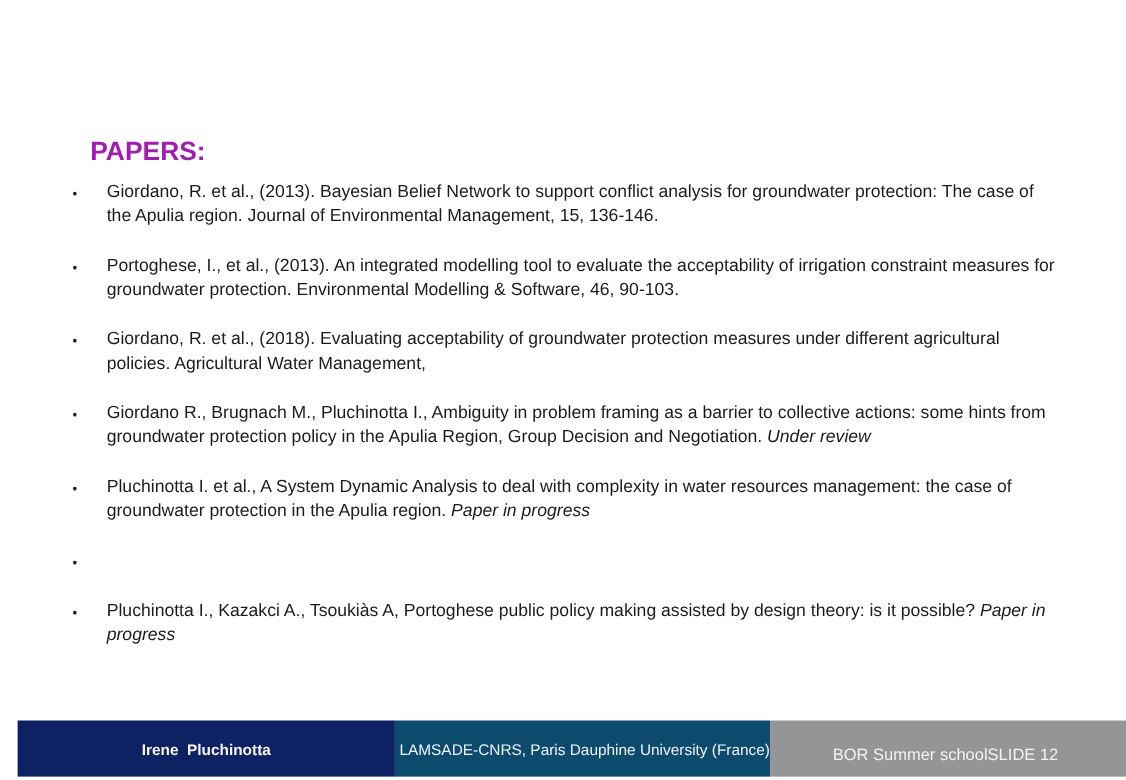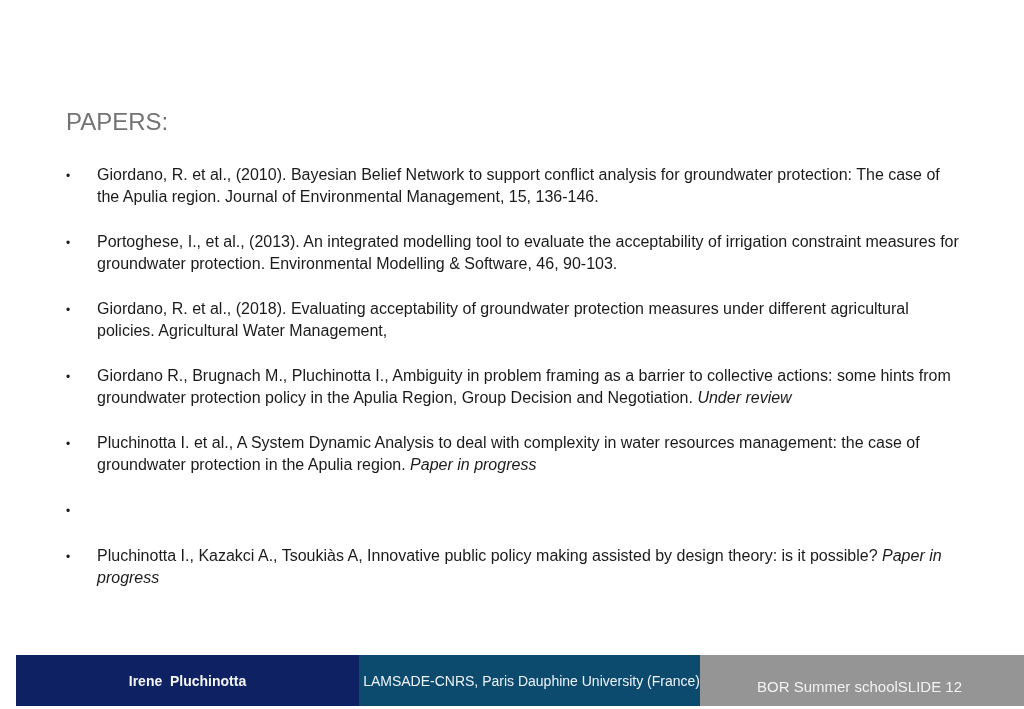--- a/index.html
+++ b/index.html
@@ -2,22 +2,22 @@
 <html><head>
 <meta charset="utf-8">
 <style>
   html,body{margin:0;padding:0}
   body{
     width:1024px;height:709px;position:relative;overflow:hidden;
     background:#ffffff;color:#1b1b1b;
     font-family:"Liberation Sans",sans-serif;
   }
   .page-title{
-    position:absolute;left:66px;top:108px;margin:0;
-    font-size:24px;line-height:28px;font-weight:400;color:#737373;
+    position:absolute;left:66px;top:108px;margin:16px;
+    font-size:24px;line-height:28px;font-weight:700;color:#a21caf;
   }
   .papers-list{
     position:absolute;left:66px;top:164px;width:900px;
   }
   .paper-item{display:flex;margin-bottom:23px}
   .bullet{
     flex:0 0 31px;width:31px;font-size:12px;line-height:22px;
     padding-top:1px;color:#1b1b1b;
   }
   .citation{margin:0;font-size:16px;line-height:22px;color:#1b1b1b}
@@ -46,21 +46,21 @@
 </style>
 </head>
 <body>
 
 <h1 class="page-title">PAPERS:</h1>
 
 <div class="papers-list">
 
   <div class="paper-item">
     <span class="bullet">•</span>
-    <p class="citation"><span class="main">Giordano, R. et al., (2010). Bayesian Belief Network to support conflict analysis for groundwater protection: The case of the Apulia region. Journal of Environmental Management, 15, 136-146.</span><i class="status"></i></p>
+    <p class="citation"><span class="main">Giordano, R. et al., (2013). Bayesian Belief Network to support conflict analysis for groundwater protection: The case of the Apulia region. Journal of Environmental Management, 15, 136-146.</span><i class="status"></i></p>
   </div>
 
   <div class="paper-item">
     <span class="bullet">•</span>
     <p class="citation"><span class="main">Portoghese, I., et al., (2013). An integrated modelling tool to evaluate the acceptability of irrigation constraint measures for groundwater protection. Environmental Modelling &amp; Software, 46, 90-103.</span><i class="status"></i></p>
   </div>
 
   <div class="paper-item">
     <span class="bullet">•</span>
     <p class="citation"><span class="main">Giordano, R. et al., (2018). Evaluating acceptability of groundwater protection measures under different agricultural policies. Agricultural Water Management,</span><i class="status"></i></p>
@@ -75,21 +75,21 @@
     <span class="bullet">•</span>
     <p class="citation"><span class="main">Pluchinotta I. et al., A System Dynamic Analysis to deal with complexity in water resources management: the case of groundwater protection in the Apulia region. </span><i class="status">Paper in progress</i></p>
   </div>
 
   <div class="paper-item bold">
     <span class="bullet">•</span>
   </div>
 
   <div class="paper-item">
     <span class="bullet">•</span>
-    <p class="citation"><span class="main">Pluchinotta I., Kazakci A., Tsoukiàs A,  Innovative public policy making assisted by design theory: is it possible? </span><i class="status">Paper in progress</i></p>
+    <p class="citation"><span class="main">Pluchinotta I., Kazakci A., Tsoukiàs A,  Portoghese public policy making assisted by design theory: is it possible? </span><i class="status">Paper in progress</i></p>
   </div>
 
 </div>
 
 <div class="footer-bar">
   <div class="footer-author">
     <span>Irene  Pluchinotta</span>
   </div>
   <div class="footer-affiliation">
     <span>LAMSADE-CNRS, Paris Dauphine University (France)</span>

